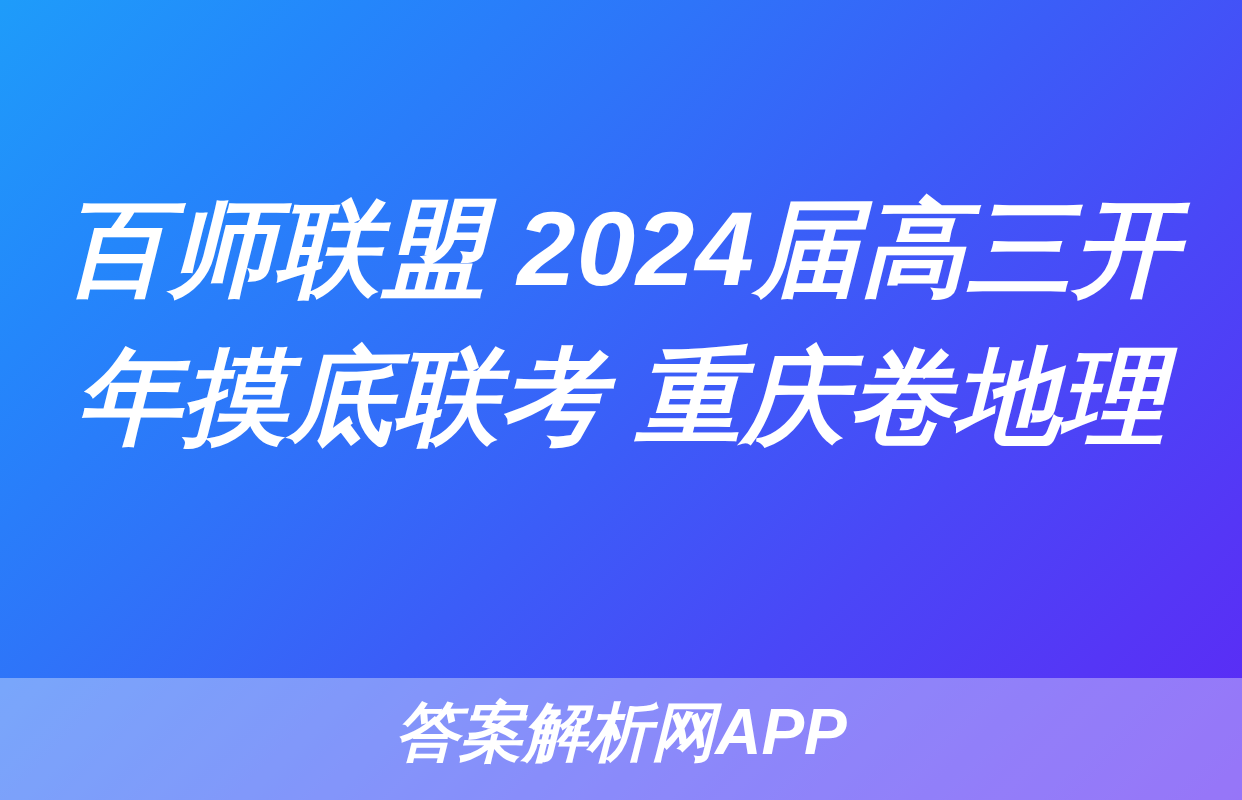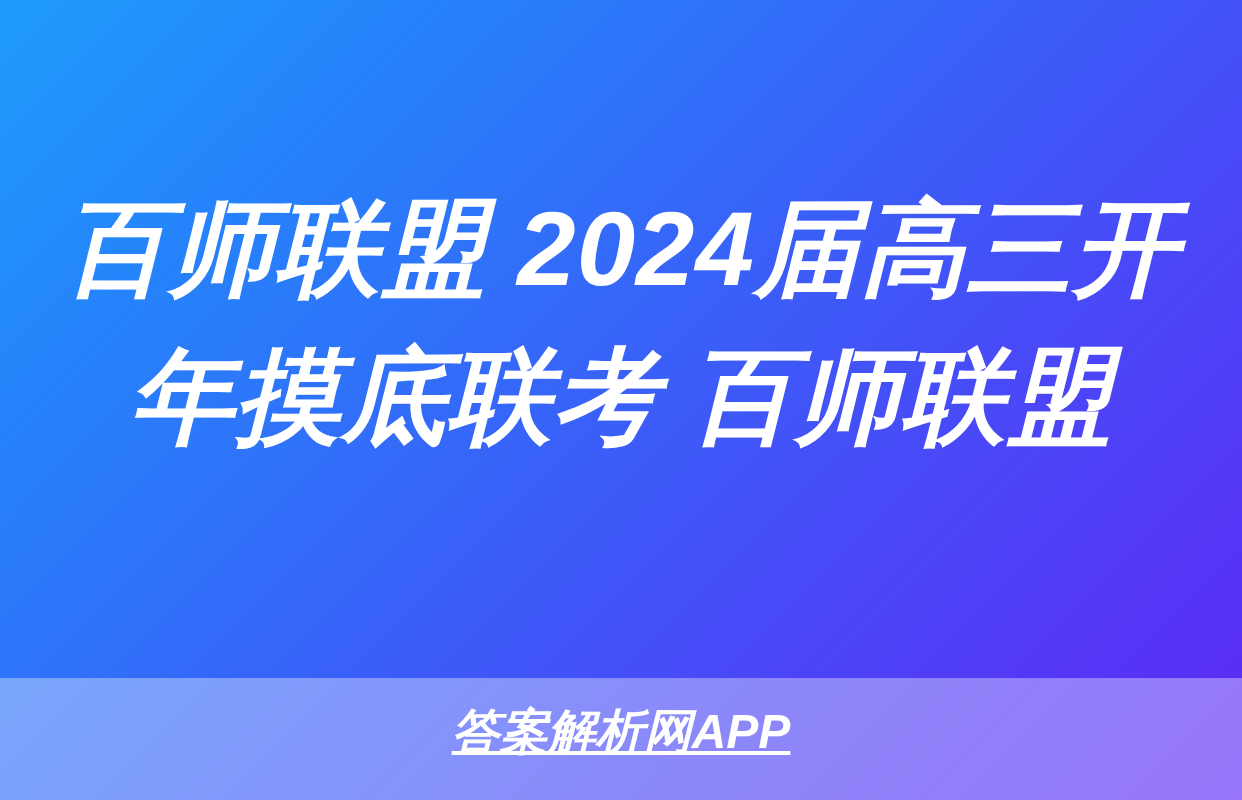--- a/index.html
+++ b/index.html
@@ -66,37 +66,36 @@
     position: absolute;
     left: 0;
     right: 0;
     top: 702px;
     text-align: center;
   }
 
   .watermark-text {
     display: inline-block;
     color: #ffffff;
-    font-size: 48px;
+    font-size: 64px;
     line-height: 60px;
     font-weight: 700;
     font-style: italic;
     letter-spacing: 0px;
     white-space: nowrap;
-    text-decoration: underline;
   }
 </style>
 </head>
 <body>
 
 <div class="canvas">
 
   <div class="title-block">
     <span class="title-line">百师联盟 2024届高三开</span>
-    <span class="title-line">年摸底联考 百师联盟</span>
+    <span class="title-line">年摸底联考 重庆卷地理</span>
   </div>
 
   <div class="bottom-band"></div>
 
   <div class="watermark">
     <span class="watermark-text">答案解析网APP</span>
   </div>
 
 </div>
 

